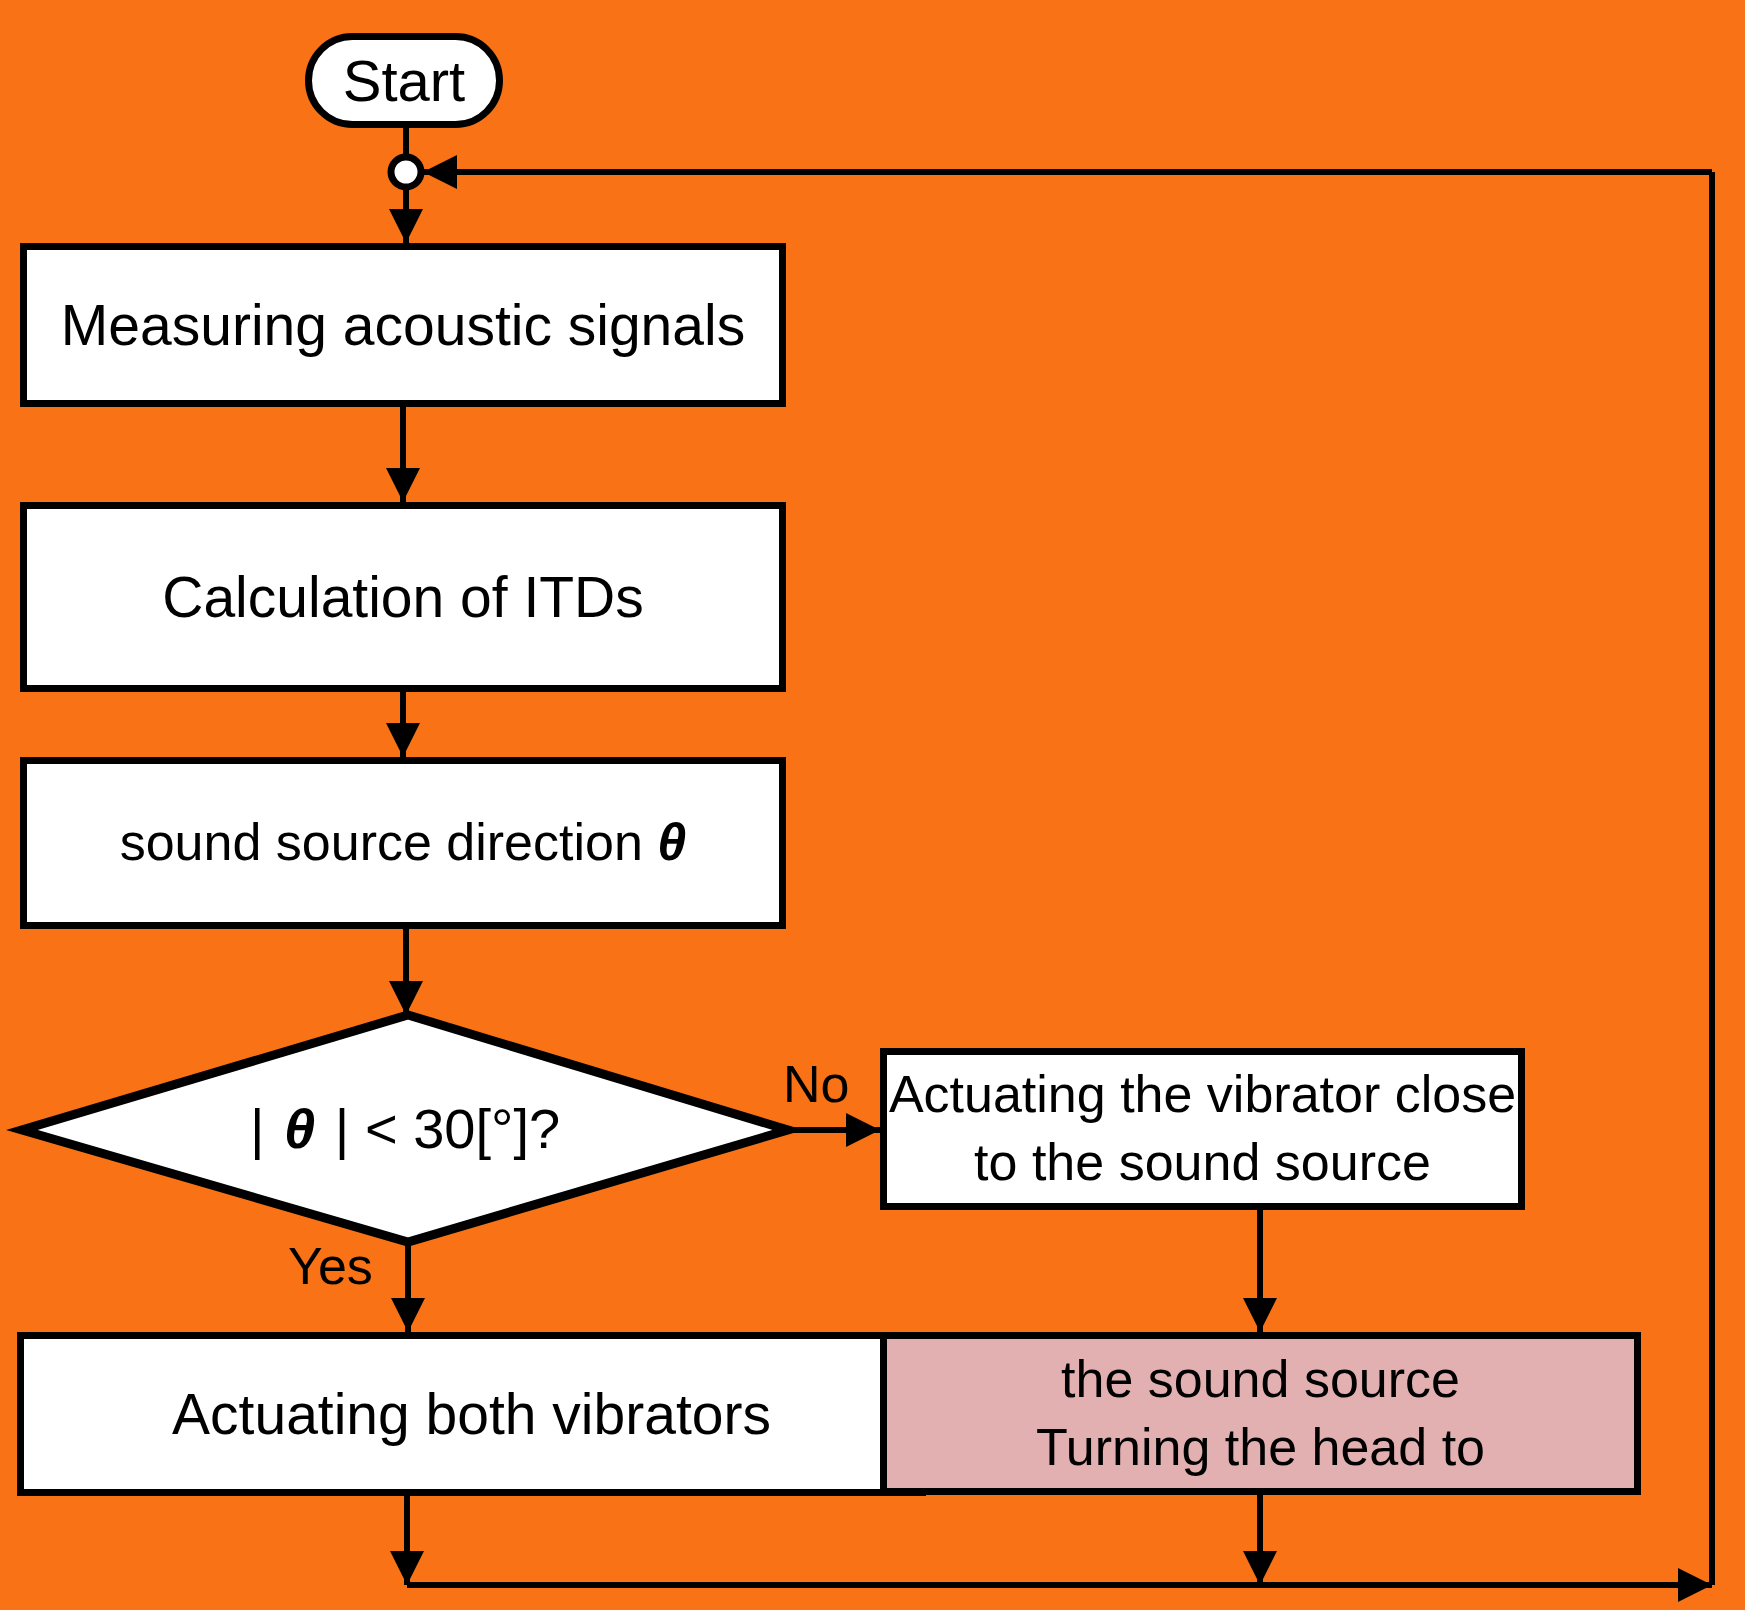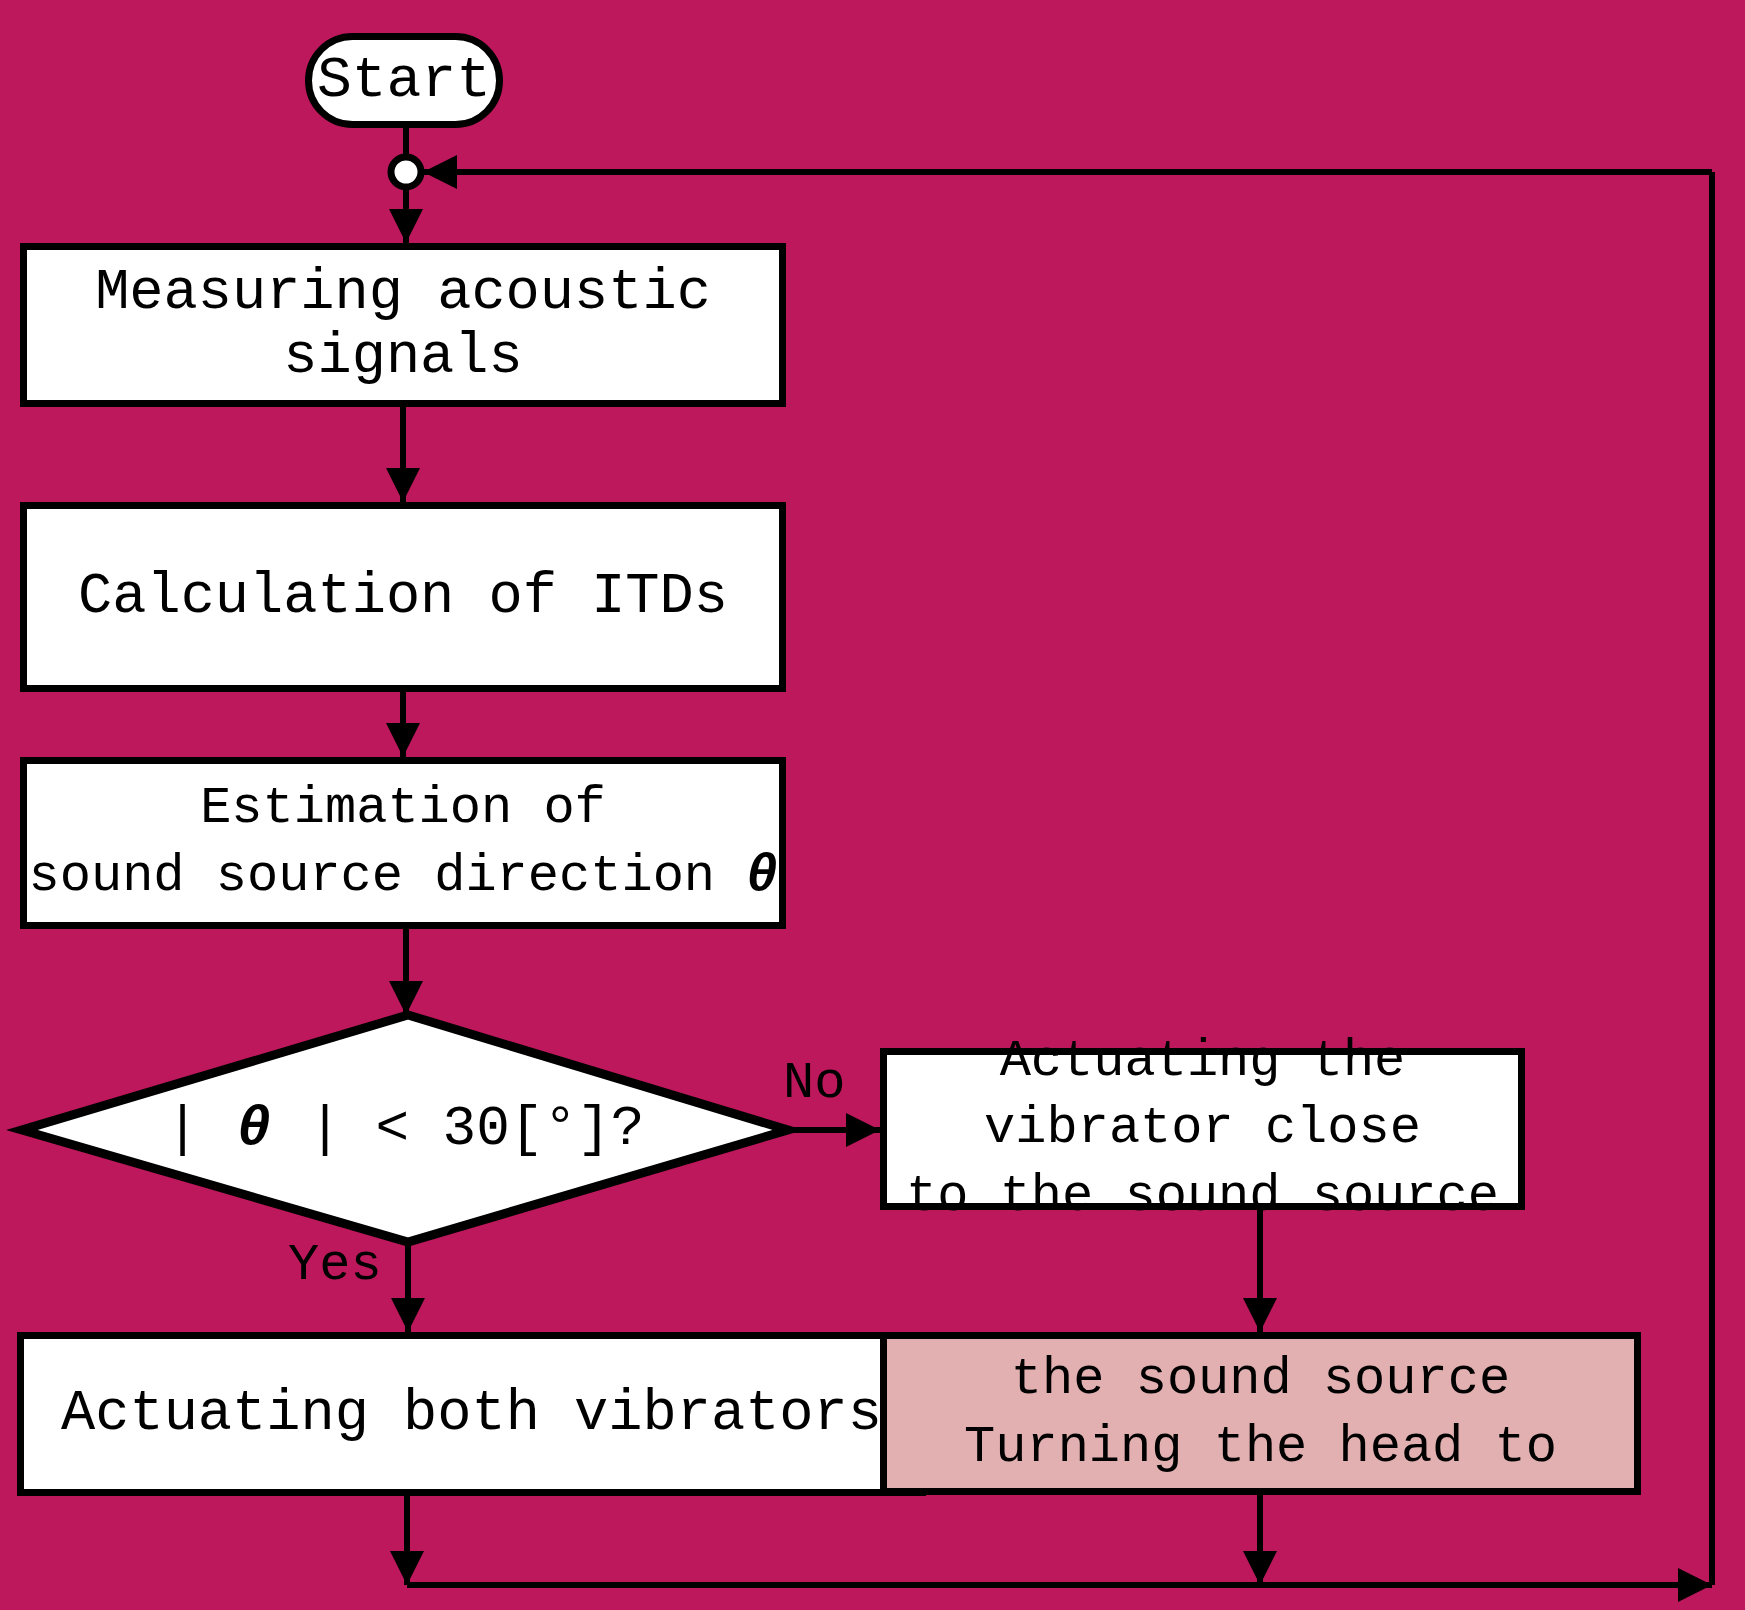--- a/index.html
+++ b/index.html
@@ -1,22 +1,22 @@
 <!DOCTYPE html>
 <html><head>
 <meta charset="utf-8">
 <style>
   html, body { margin: 0; padding: 0; background: #ffffff; }
   .canvas {
     position: relative;
     width: 1745px;
     height: 1610px;
-    background: #be185d;
+    background: #f97316;
     color: #000000;
-    font-family: Liberation Mono, monospace;
+    font-family: Liberation Sans, sans-serif;
     overflow: hidden;
   }
   svg.wires { position: absolute; left: 0; top: 0; width: 1745px; height: 1610px; }
   .node {
     position: absolute;
     box-sizing: border-box;
     background: #ffffff;
     border: 7px solid #000000;
     display: flex;
     flex-direction: column;
@@ -93,21 +93,20 @@
 
   <div class="node single-line" style="left:20px; top:243px; width:766px; height:164px;">
     <span>Measuring acoustic signals</span>
   </div>
 
   <div class="node single-line" style="left:20px; top:502px; width:766px; height:190px;">
     <span>Calculation of ITDs</span>
   </div>
 
   <div class="node two-line" style="left:20px; top:757px; width:766px; height:172px;">
-    <span>Estimation of</span>
     <span><span>sound source direction </span><span class="sym">θ</span></span>
   </div>
 
   <div class="decision-label" style="left:22px; top:1015px; width:766px; height:227px;">
     <span>| </span><span class="sym">θ</span><span> | &lt; 30[°]?</span>
   </div>
 
   <div class="free-label" style="left:783px; top:1058px;text-align:center;">No</div>
 
   <div class="free-label" style="left:288px; top:1240px;">Yes</div>

